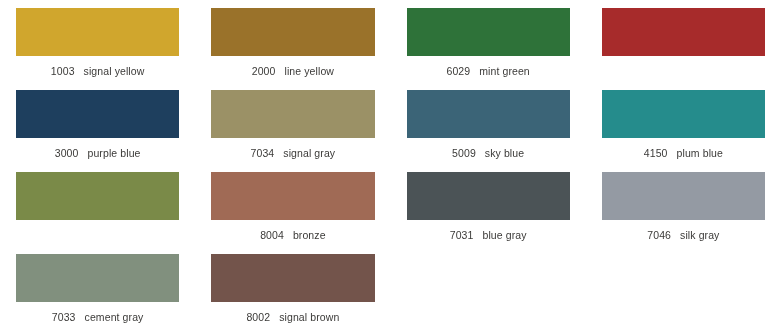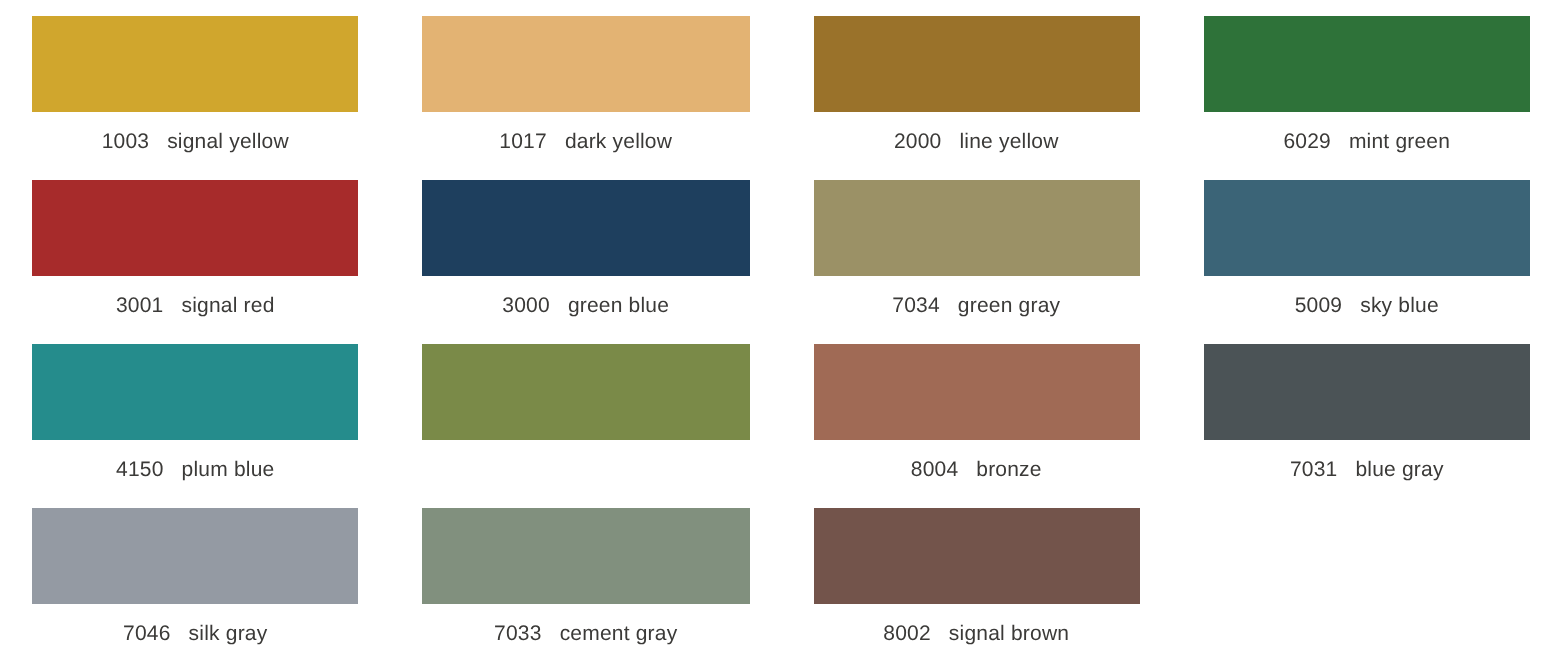--- a/index.html
+++ b/index.html
@@ -60,42 +60,37 @@
 </style>
 </head>
 <body>
 
 <div id="swatch-grid">
     <div class="swatch-cell">
       <div class="swatch-chip" style="background-color: rgb(208, 166, 45);"></div>
       <div class="swatch-caption"><span class="swatch-code">1003</span><span class="swatch-name">signal yellow</span></div>
     </div>
     <div class="swatch-cell">
-      <div class="swatch-chip" style="background-color: rgb(227, 179, 115);"></div>
-      <div class="swatch-caption"><span class="swatch-code">1017</span><span class="swatch-name">dark yellow</span></div>
-    </div>
-    <div class="swatch-cell">
       <div class="swatch-chip" style="background-color: rgb(154, 114, 42);"></div>
       <div class="swatch-caption"><span class="swatch-code">2000</span><span class="swatch-name">line yellow</span></div>
     </div>
     <div class="swatch-cell">
       <div class="swatch-chip" style="background-color: rgb(46, 114, 57);"></div>
       <div class="swatch-caption"><span class="swatch-code">6029</span><span class="swatch-name">mint green</span></div>
     </div>
     <div class="swatch-cell">
       <div class="swatch-chip" style="background-color: rgb(167, 43, 43);"></div>
-      <div class="swatch-caption"><span class="swatch-code">3001</span><span class="swatch-name">signal red</span></div>
     </div>
     <div class="swatch-cell">
       <div class="swatch-chip" style="background-color: rgb(30, 63, 94);"></div>
-      <div class="swatch-caption"><span class="swatch-code">3000</span><span class="swatch-name">green blue</span></div>
+      <div class="swatch-caption"><span class="swatch-code">3000</span><span class="swatch-name">purple blue</span></div>
     </div>
     <div class="swatch-cell">
       <div class="swatch-chip" style="background-color: rgb(155, 145, 102);"></div>
-      <div class="swatch-caption"><span class="swatch-code">7034</span><span class="swatch-name">green gray</span></div>
+      <div class="swatch-caption"><span class="swatch-code">7034</span><span class="swatch-name">signal gray</span></div>
     </div>
     <div class="swatch-cell">
       <div class="swatch-chip" style="background-color: rgb(59, 100, 119);"></div>
       <div class="swatch-caption"><span class="swatch-code">5009</span><span class="swatch-name">sky blue</span></div>
     </div>
     <div class="swatch-cell">
       <div class="swatch-chip" style="background-color: rgb(37, 140, 140);"></div>
       <div class="swatch-caption"><span class="swatch-code">4150</span><span class="swatch-name">plum blue</span></div>
     </div>
     <div class="swatch-cell">

